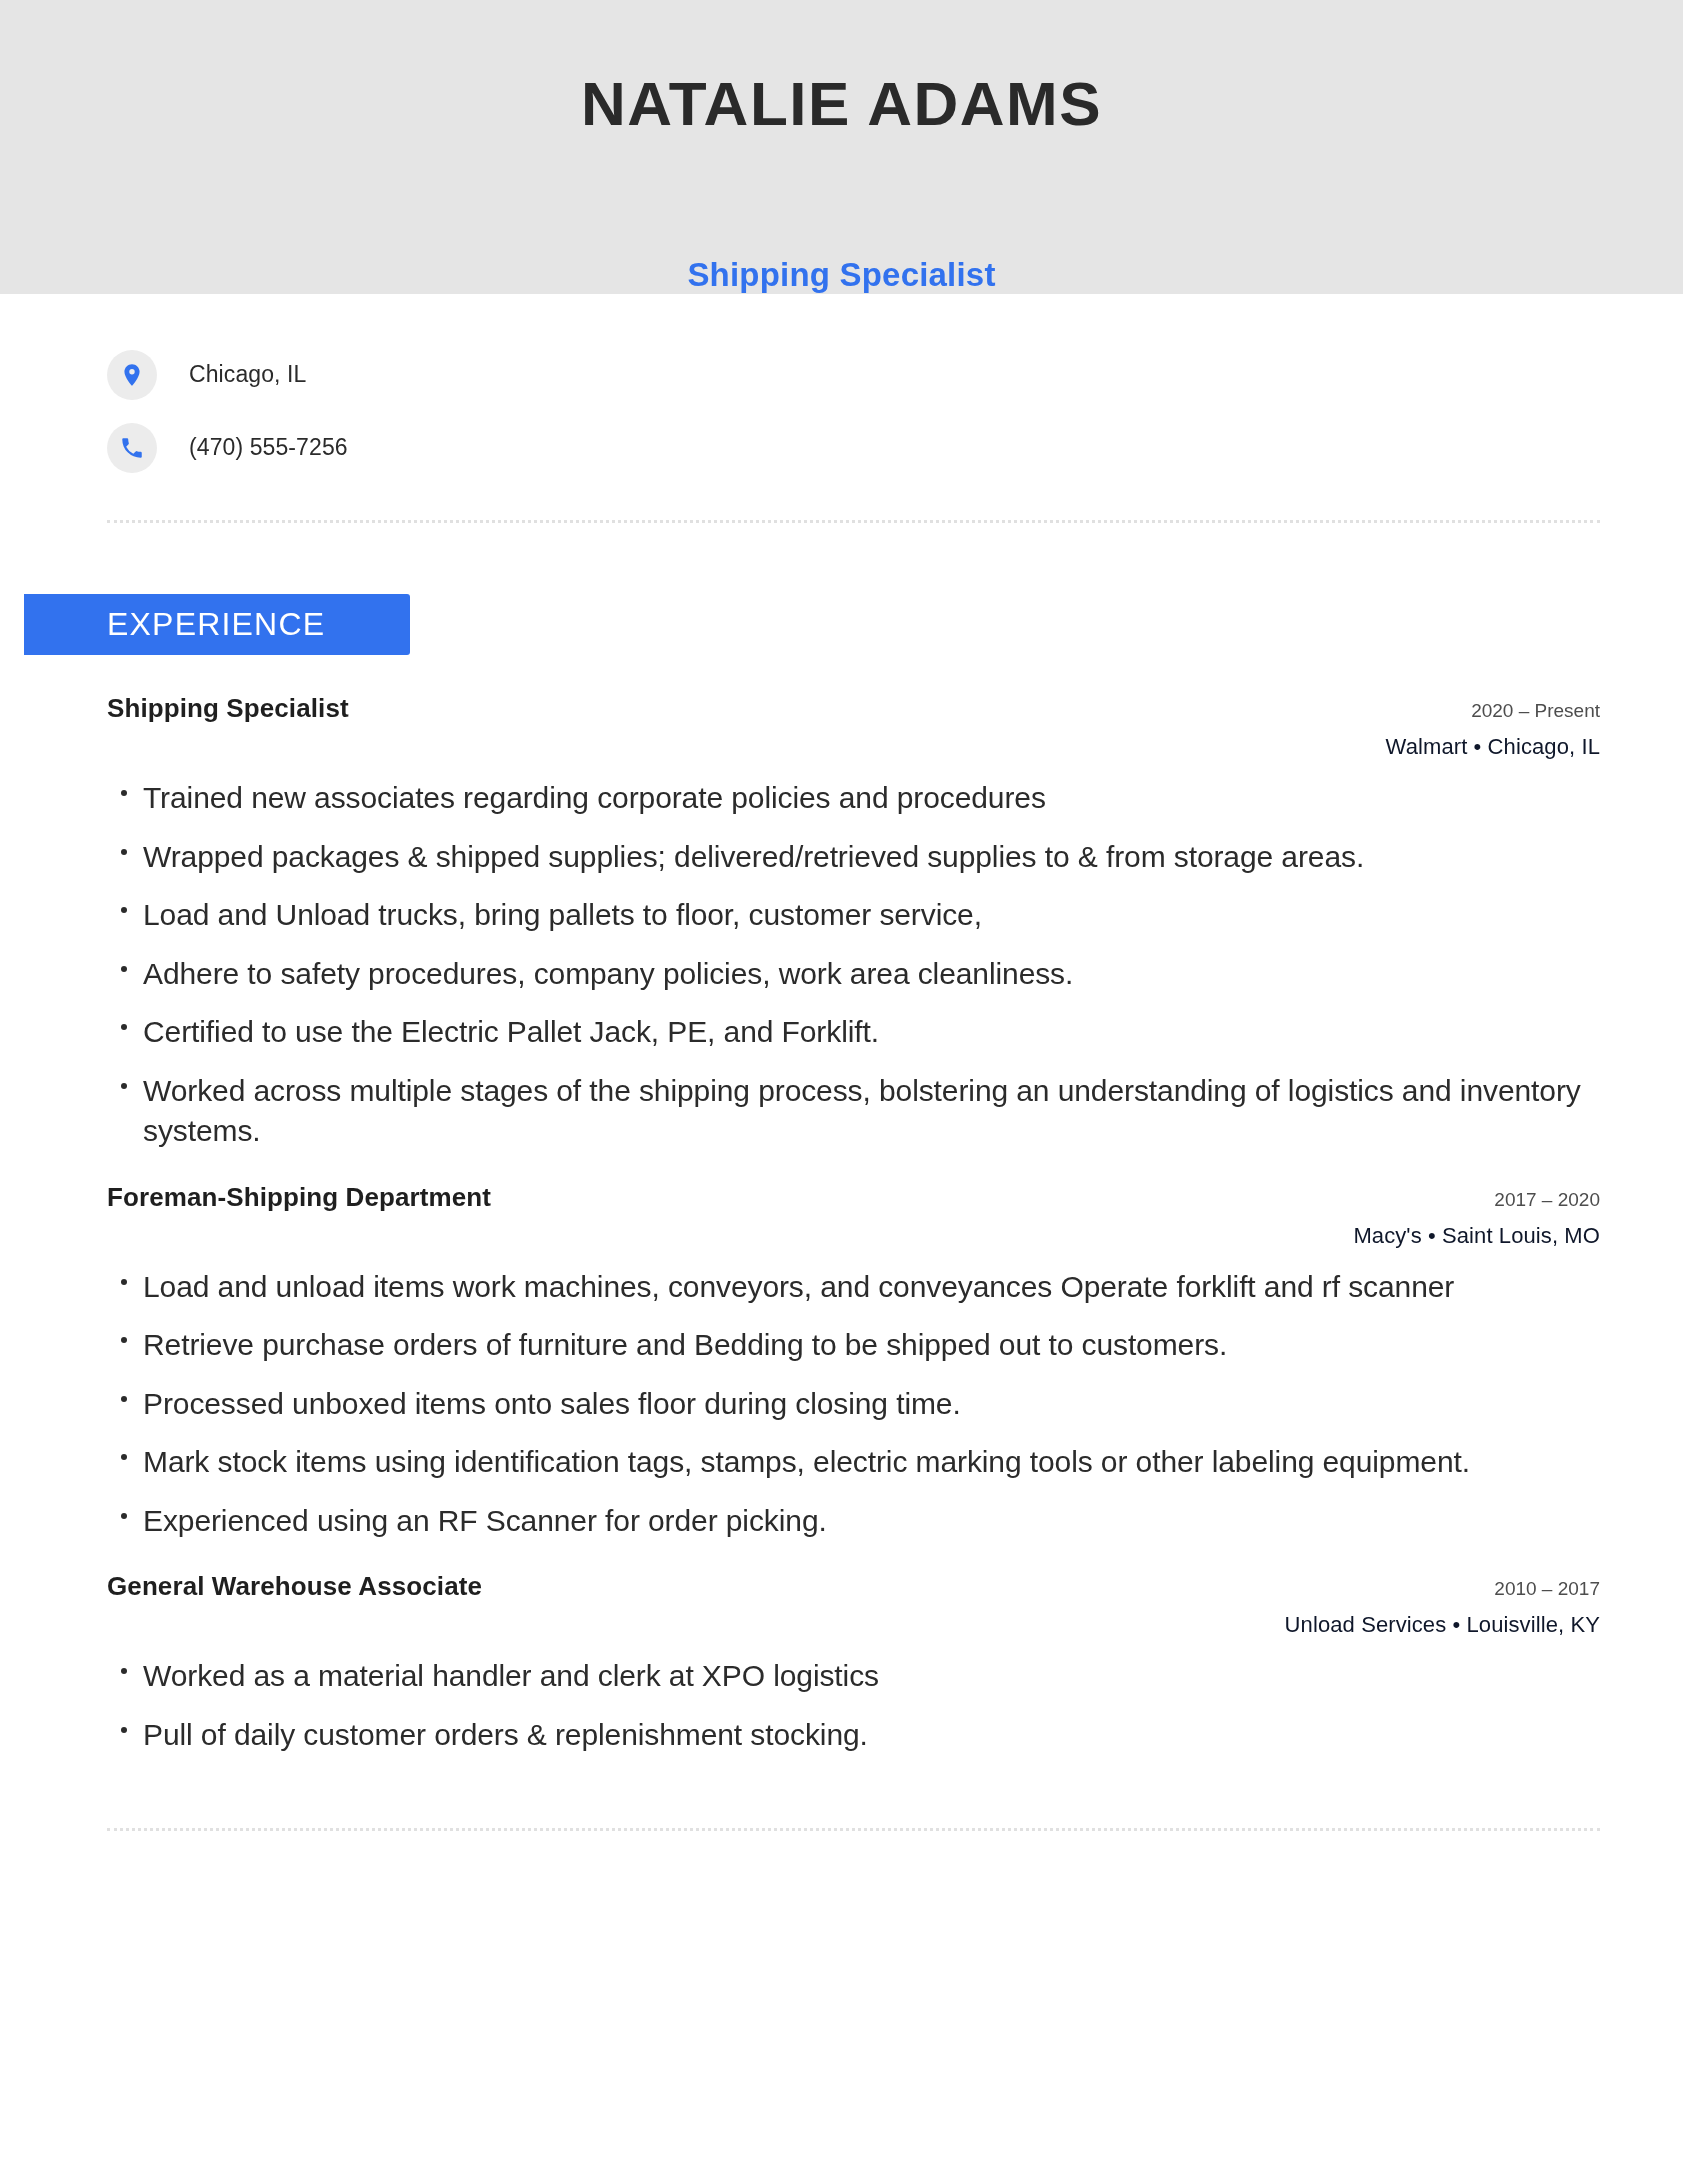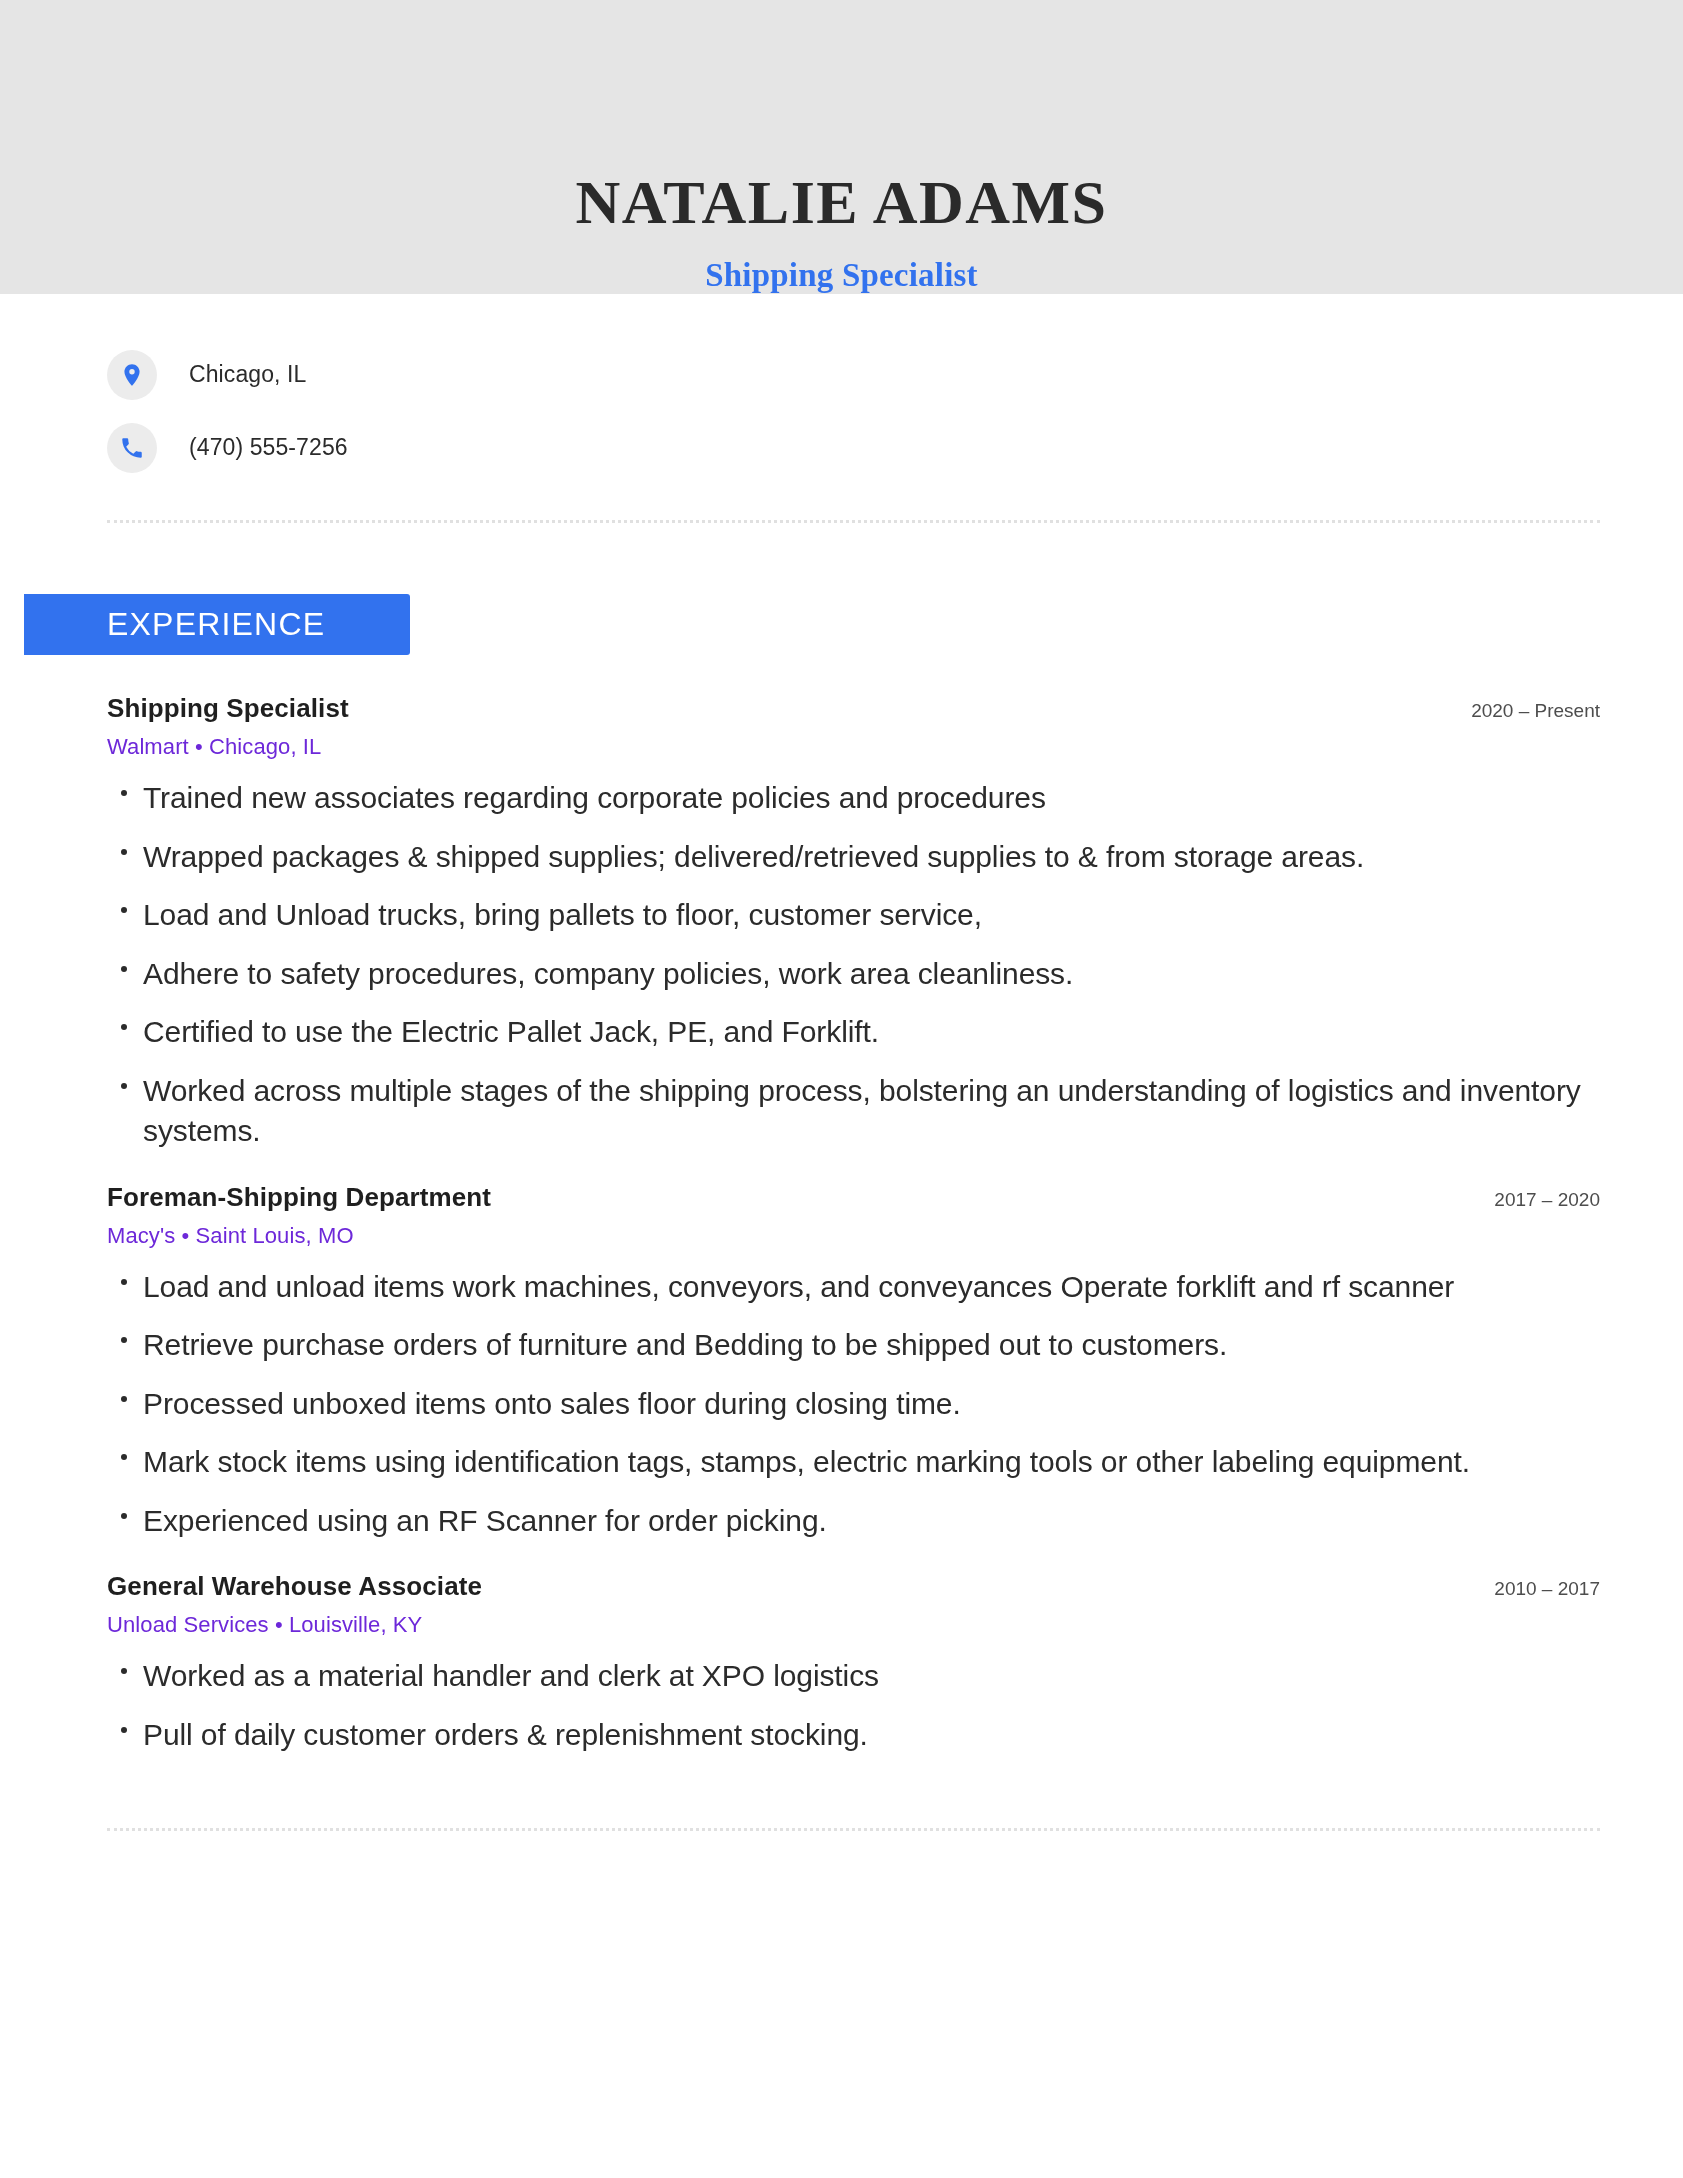--- a/index.html
+++ b/index.html
@@ -18,23 +18,22 @@
 
   
   .header-band {
     width: 100%;
     height: 294px;
     background: #E5E5E5;
     box-sizing: border-box;
     display: flex;
     flex-direction: column;
     align-items: center;
-    justify-content: flex-end;
+    justify-content: space-between;
     padding-top: 71px;
-    font-family: Liberation Serif, serif;
   }
   .full-name {
     font-size: 62px;
     font-weight: 700;
     letter-spacing: 1.5px;
     color: #2a2a2a;
     line-height: 1.05;
     margin: 0;
     text-transform: uppercase;
   }
@@ -125,23 +124,24 @@
     letter-spacing: 0.1px;
   }
   .job-dates {
     font-size: 19px;
     color: #4d4d4d;
     white-space: nowrap;
     padding-left: 24px;
   }
   .job-meta {
     font-size: 22px;
-    color: #6d28d9;
+    color: #0f172a;
     margin-top: 10px;
     letter-spacing: 0.1px;
+    text-align: right;
   }
   .job-bullets {
     list-style: none;
     margin: 0;
     padding: 0;
     margin-top: 14px;
   }
   .job-bullets li {
     position: relative;
     font-size: 30px;

